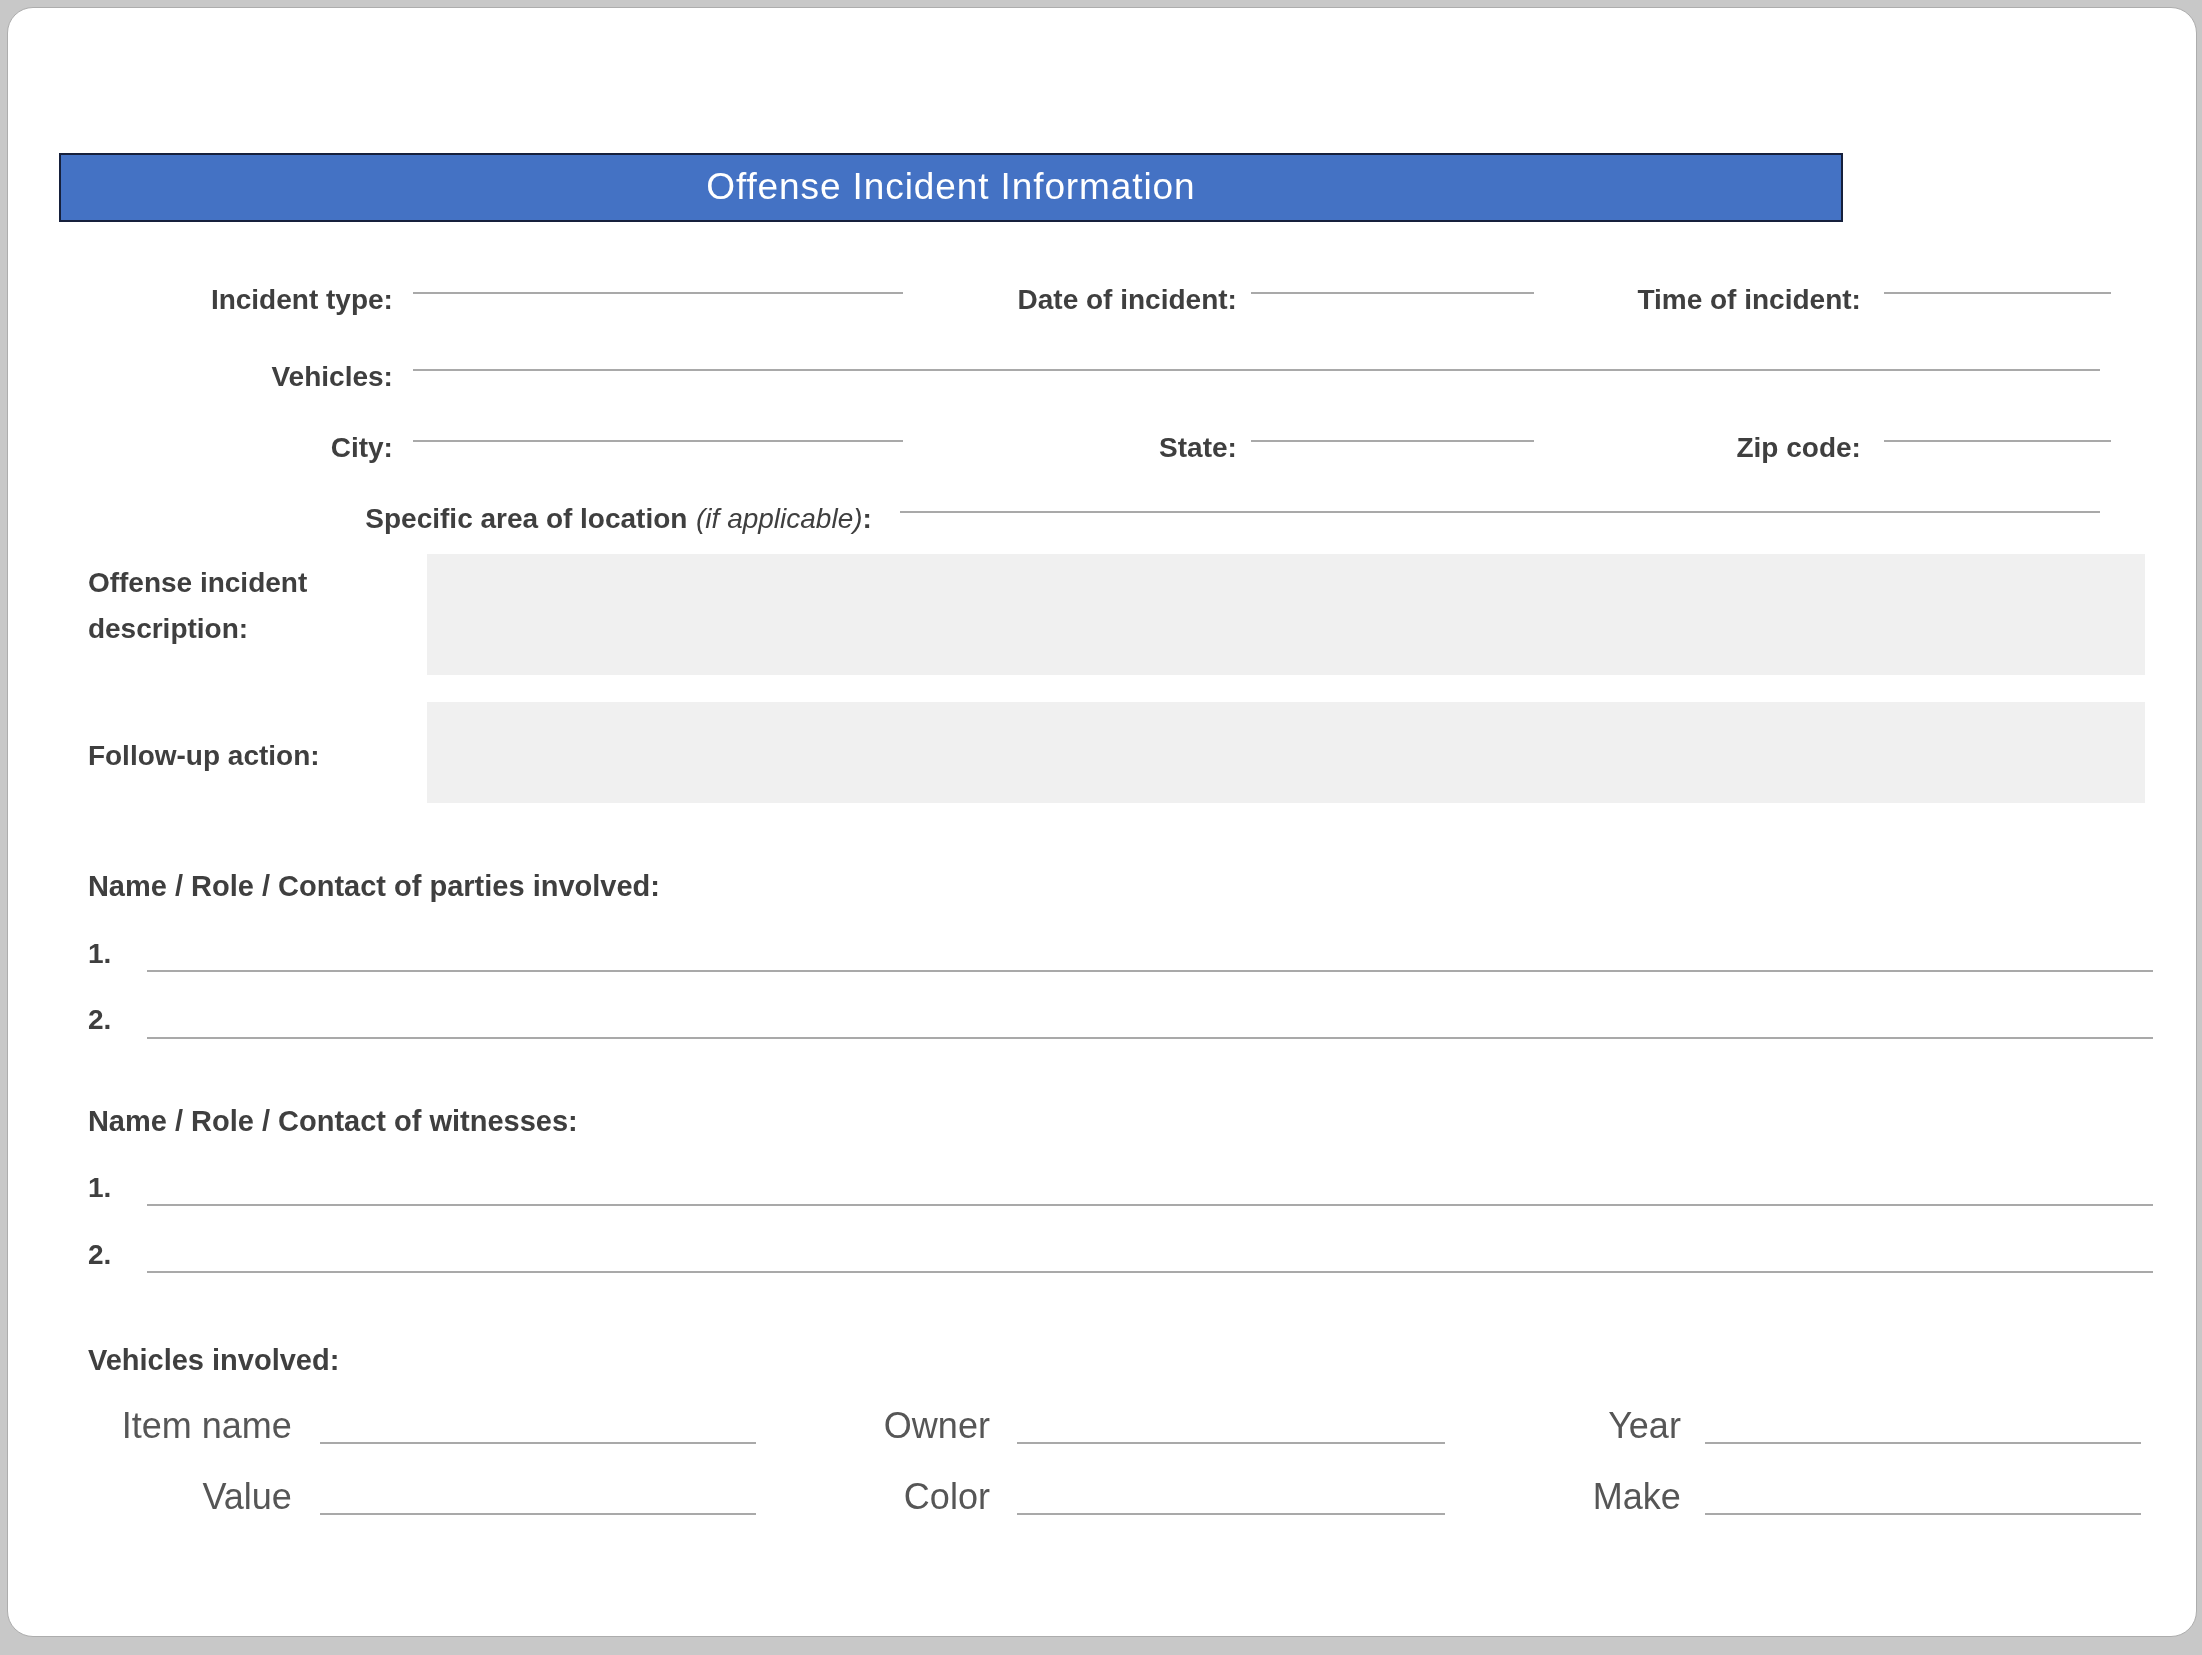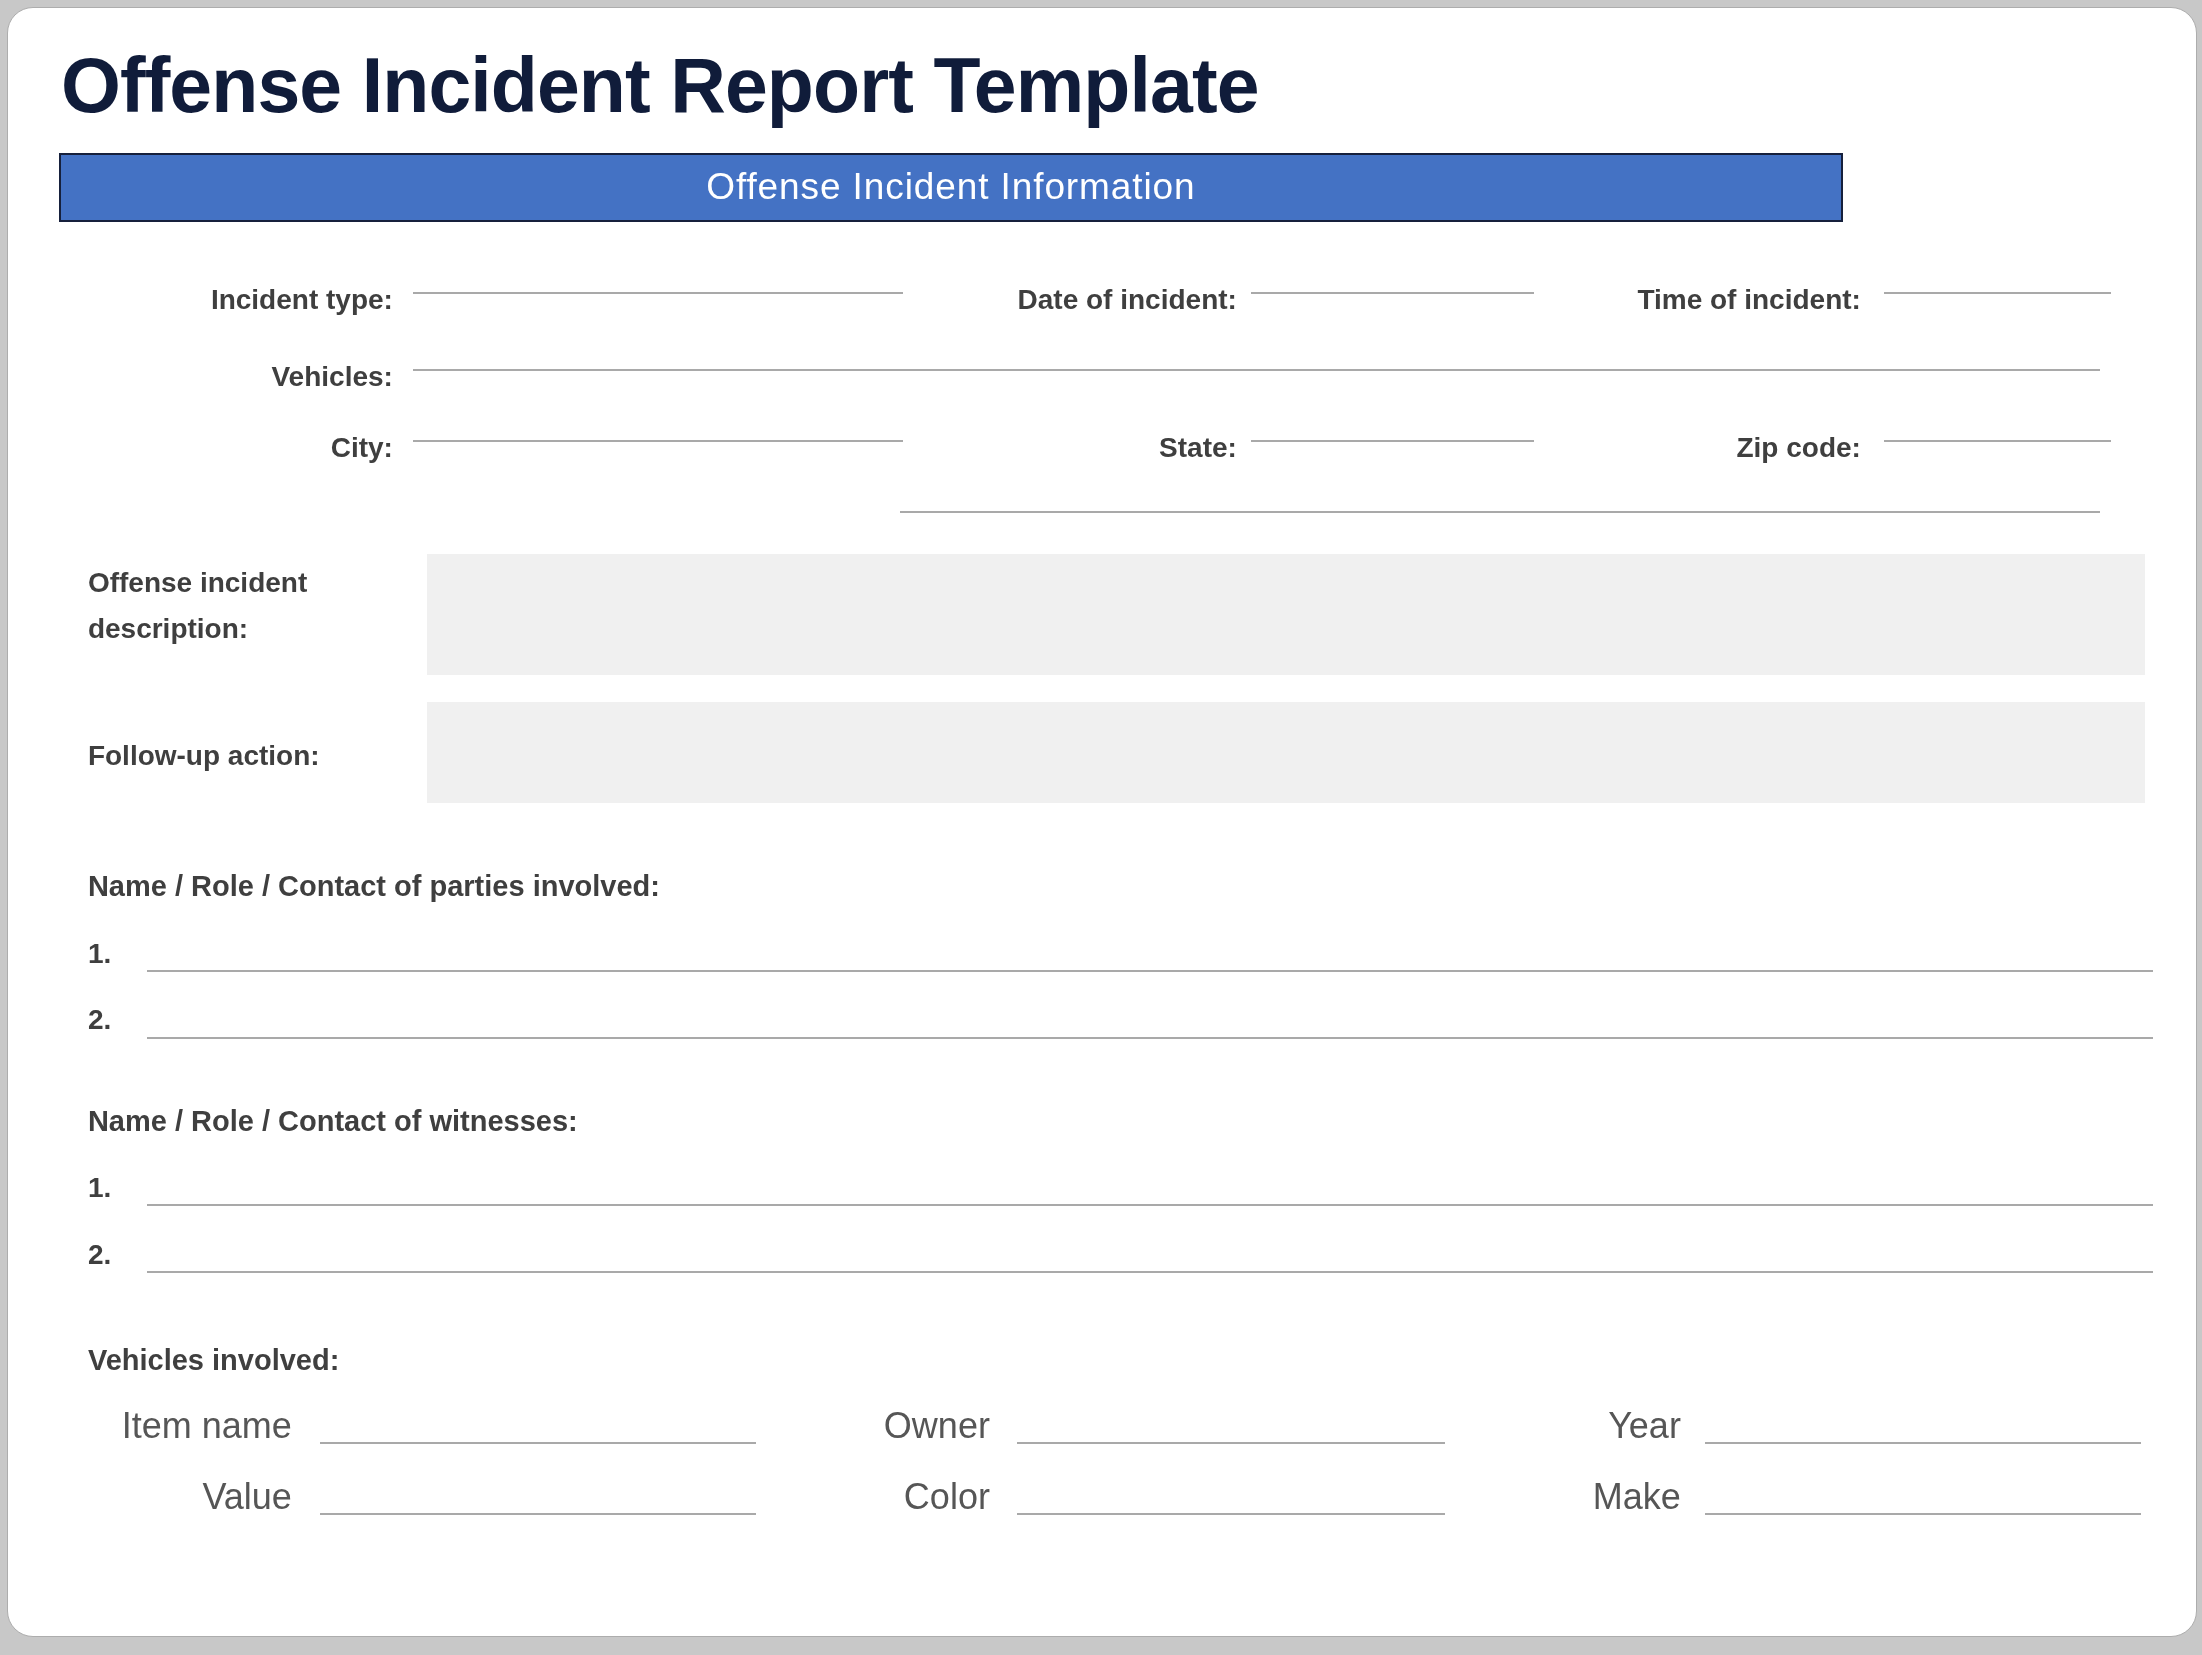--- a/index.html
+++ b/index.html
@@ -73,21 +73,20 @@
     position:absolute;left:0;top:1566px;width:100%;
     text-align:center;font-style:italic;font-size:37px;
     color:#4F4F4F;letter-spacing:0.9px;
   }
 </style>
 </head>
 <body>
 
 <div class="card">
 
-  <div class="page-title">Offense Incident Report Template</div>
 
   <div class="bar">
     <span class="bar-text">Offense Incident Information</span>
   </div>
 
   <div class="lbl" style="left:52px;top:251px;width:333px;">Incident type:</div>
   <div class="fline" style="left:405px;top:250px;width:490px;"></div>
 
   <div class="lbl" style="left:929px;top:251px;width:300px;">Date of incident:</div>
   <div class="fline" style="left:1243px;top:250px;width:283px;"></div>
@@ -100,20 +99,23 @@
 
   <div class="lbl" style="left:52px;top:399px;width:333px;">City:</div>
   <div class="fline" style="left:405px;top:398px;width:490px;"></div>
 
   <div class="lbl" style="left:929px;top:399px;width:300px;">State:</div>
   <div class="fline" style="left:1243px;top:398px;width:283px;"></div>
 
   <div class="lbl" style="left:1549px;top:399px;width:304px;">Zip code:</div>
   <div class="fline" style="left:1876px;top:398px;width:227px;"></div>
 
+  <div class="lbl" style="left:86px;top:470px;width:778px;">
+    <span>Specific area of location</span><span class="italic">(if applicable)</span><span>:</span>
+  </div>
   <div class="fline" style="left:892px;top:469px;width:1200px;"></div>
 
   <div class="lbl-left" style="left:80px;top:552px;">
     <span style="display:block;">Offense incident</span>
     <span style="display:block;">description:</span>
   </div>
   <div class="box" style="left:419px;top:546px;width:1718px;height:121px;"></div>
 
   <div class="lbl-left" style="left:80px;top:725px;">Follow-up action:</div>
   <div class="box" style="left:419px;top:694px;width:1718px;height:101px;"></div>

